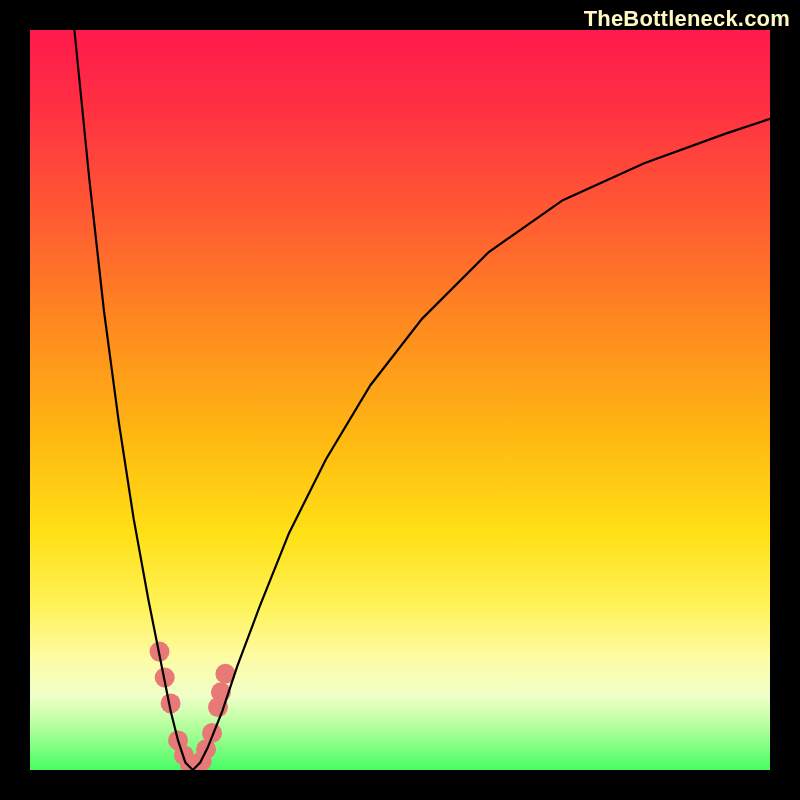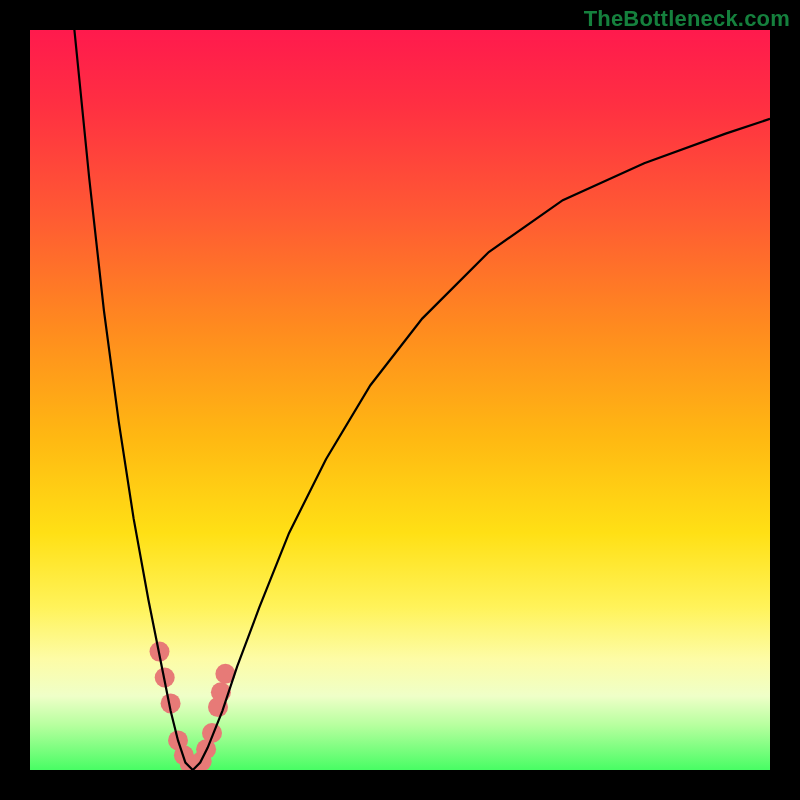--- a/index.html
+++ b/index.html
@@ -47,21 +47,21 @@
     width: 740px;
     height: 740px;
   }
   .watermark {
     position: absolute;
     top: 6px;
     right: 10px;
     font-family: Arial, Helvetica, sans-serif;
     font-size: 22px;
     font-weight: 600;
-    color: #15803d;
+    color: #fef9c3;
     letter-spacing: 0.2px;
     user-select: none;
     text-align: right;
   }
 </style>
 </head>
 <body>
 
 <div class="frame">
   <div class="plot">

